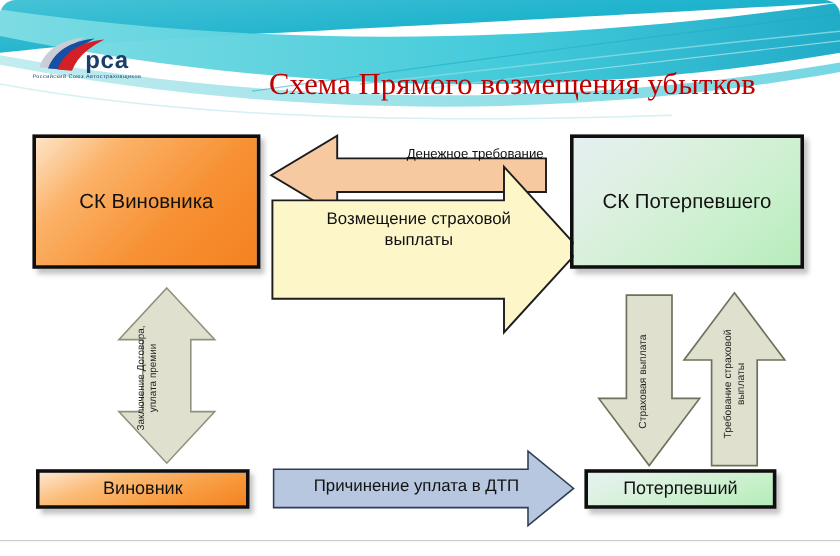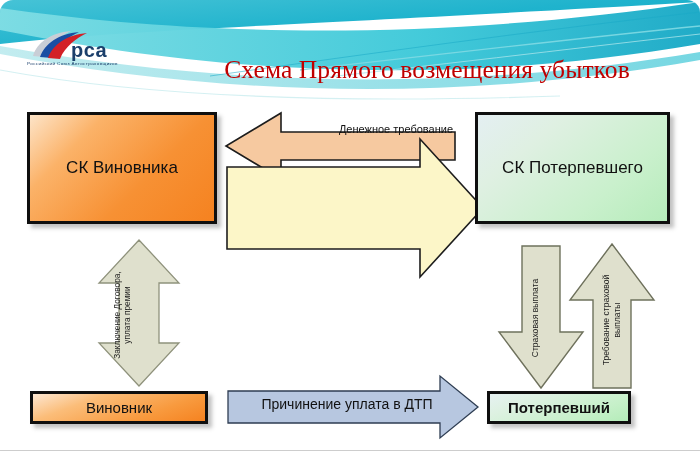--- a/index.html
+++ b/index.html
@@ -84,24 +84,23 @@
     left: 475px; top: 112px; width: 195px; height: 112px;
     background: linear-gradient(140deg, #e4eff2 0%, #dff0e2 28%, #c9f0cc 70%, #b6ecbb 100%);
     font-size: 17px;
   }
   .node-orange-small {
     left: 30px; top: 391px; width: 178px; height: 33px;
     background: linear-gradient(160deg, #fde7d2 0%, #fbbd79 30%, #f89a3e 70%, #f58220 100%);
     font-size: 15px;
   }
   .node-green-small {
-    left: 487px; top: 391px; width: 144px; height: 33px;
+    left: 487px; top: 391px; width: 160px; height: 33px;
     background: linear-gradient(160deg, #e6f2f2 0%, #ddf1e1 28%, #c6f0c9 72%, #b4ecb9 100%);
     font-size: 15px;
-    font-weight: bold;
   }
 
   
   .arrow-layer {
     position: absolute;
     left: 0; top: 0;
     width: 700px; height: 463px;
     pointer-events: none;
   }
   .arrow-label {
@@ -238,20 +237,24 @@
   <div class="node node-green-big">СК Потерпевшего</div>
 
   <div class="node node-orange-big">СК Виновника</div>
 
   <div class="node node-orange-small">Виновник</div>
 
   <div class="node node-green-small">Потерпевший</div>
 
   <div class="arrow-label lbl-money-demand">Денежное требование</div>
 
+  <div class="arrow-label lbl-reimbursement">
+    <div>Возмещение страховой</div>
+    <div>выплаты</div>
+  </div>
 
   <div class="arrow-label lbl-harm">Причинение уплата в ДТП</div>
 
   <div class="vlabel lbl-contract">
     <span class="lbl-contract-inner">Заключение Договора,</span>
     <span class="lbl-contract-inner">уплата премии</span>
   </div>
 
   <div class="vlabel lbl-payout">Страховая выплата</div>
 

